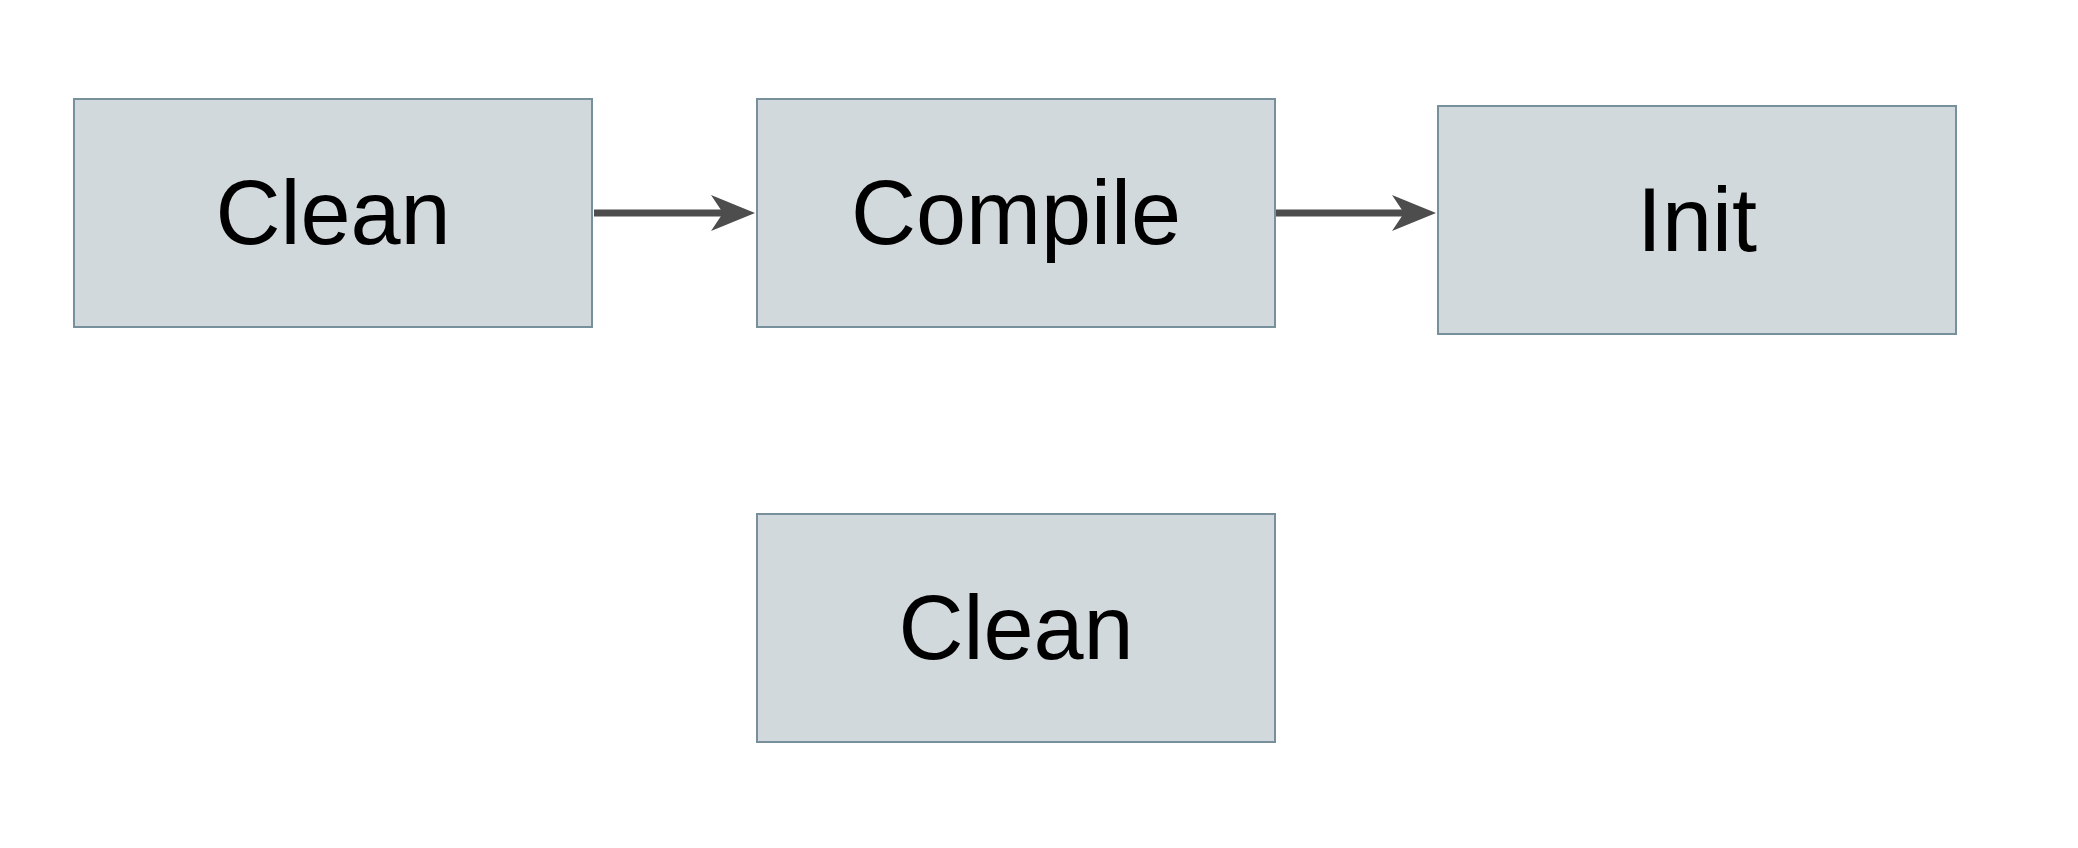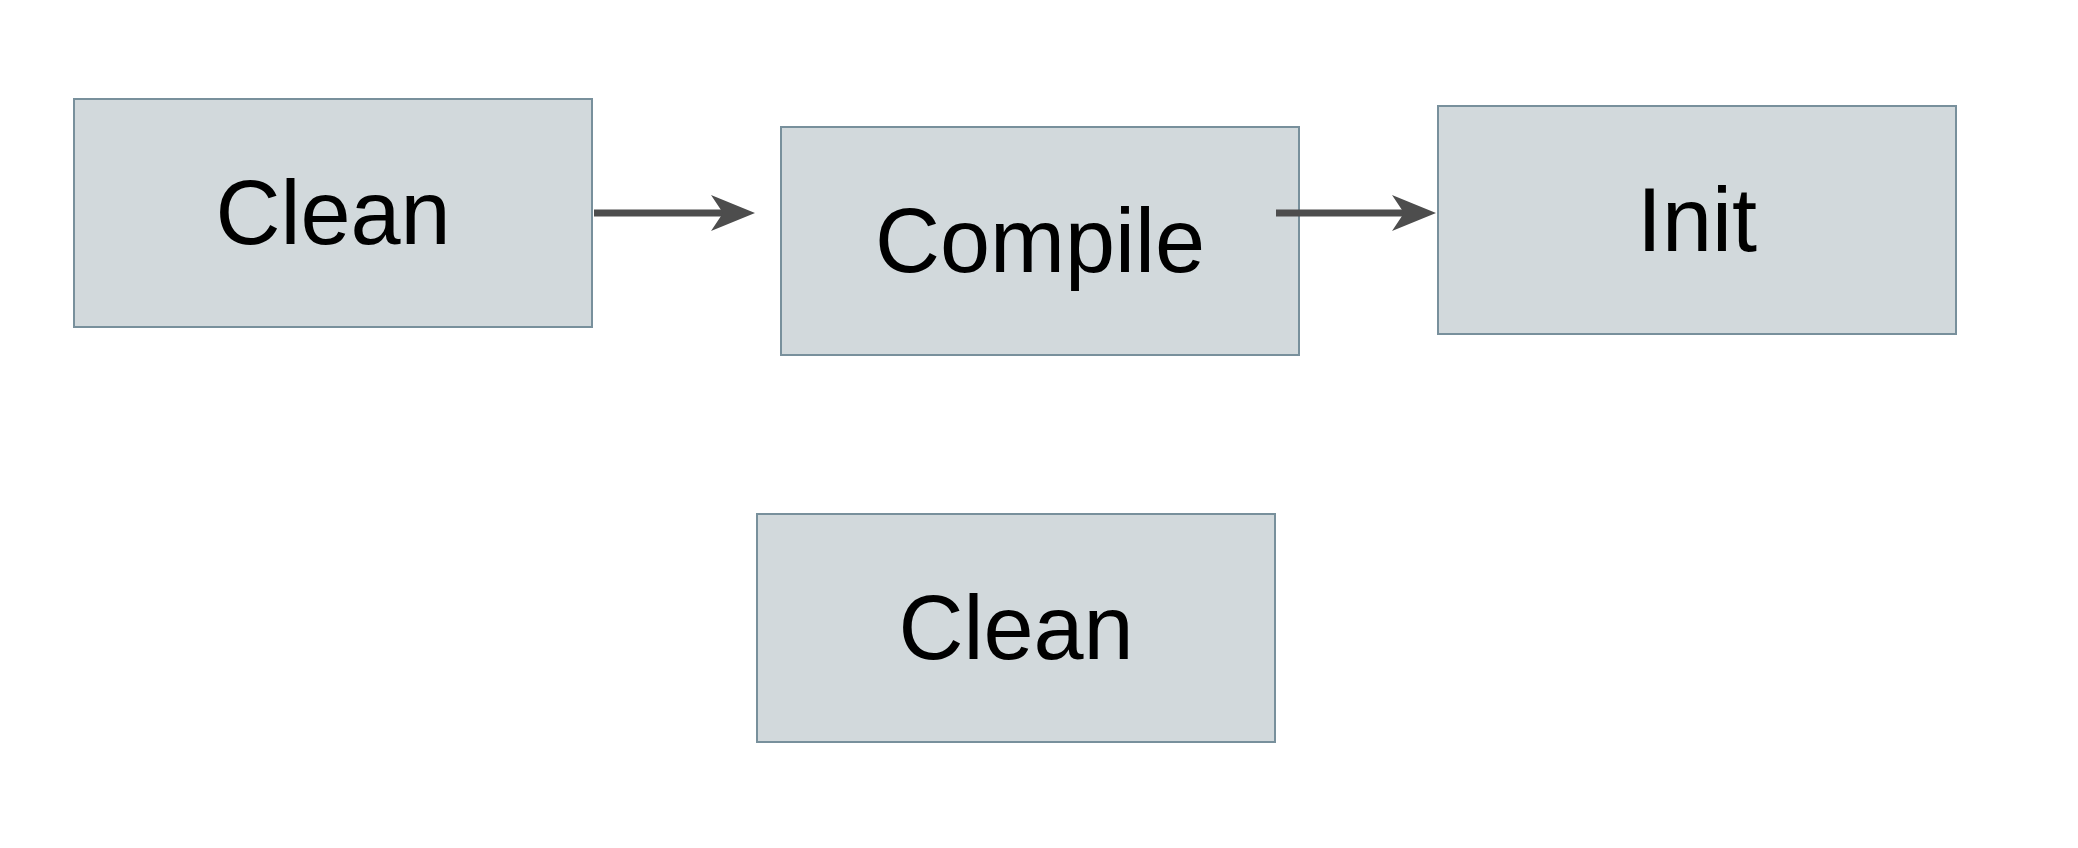--- a/index.html
+++ b/index.html
@@ -34,21 +34,21 @@
   }
   .node span {
     font-size: 90px;
     font-weight: 400;
     color: var(--label-text);
     letter-spacing: 0px;
     line-height: 1;
     white-space: nowrap;
   }
   .node-dist    { left: 73px;   top: 98px;  }
-  .node-compile { left: 780px;  top: 98px; margin-top: 28px;  }
+  .node-compile { left: 756px;  top: 98px;  }
   .node-init    { left: 1437px; top: 98px; margin-top: 7px;  }
   .node-clean   { left: 756px;  top: 513px; }
   svg.edges {
     position: absolute;
     left: 0; top: 0;
     width: 2078px; height: 848px;
     pointer-events: none;
   }
   svg.edges line    { stroke: var(--arrow); stroke-width: 7px; }
   svg.edges polygon { fill: var(--arrow); }

